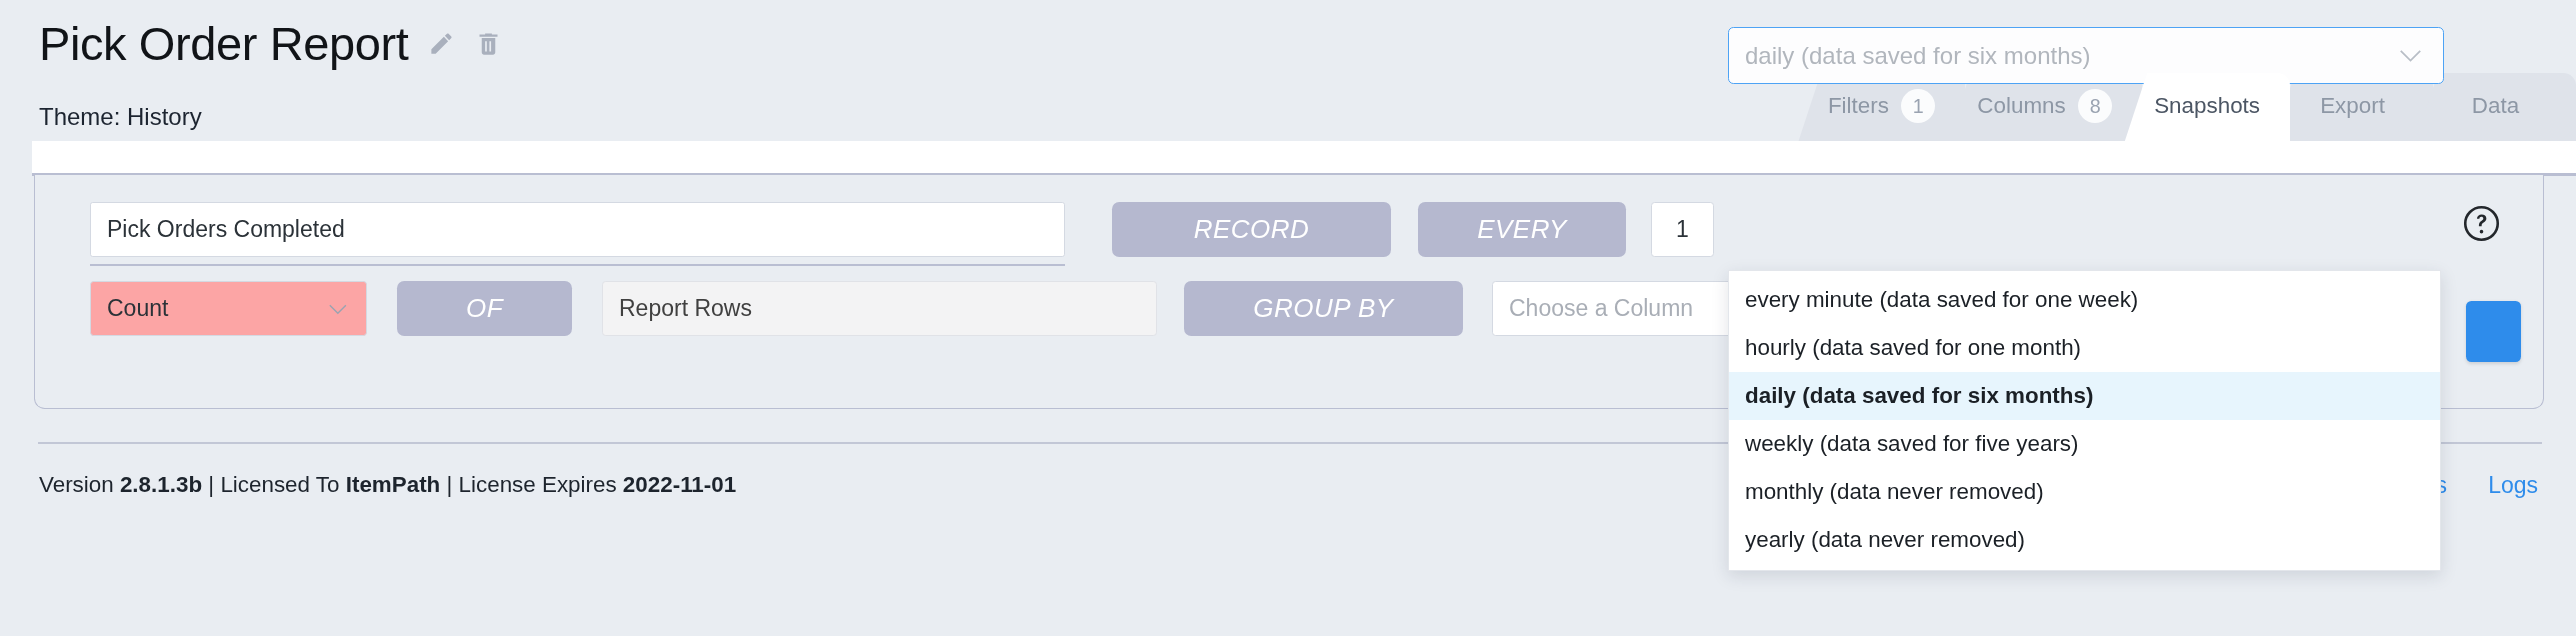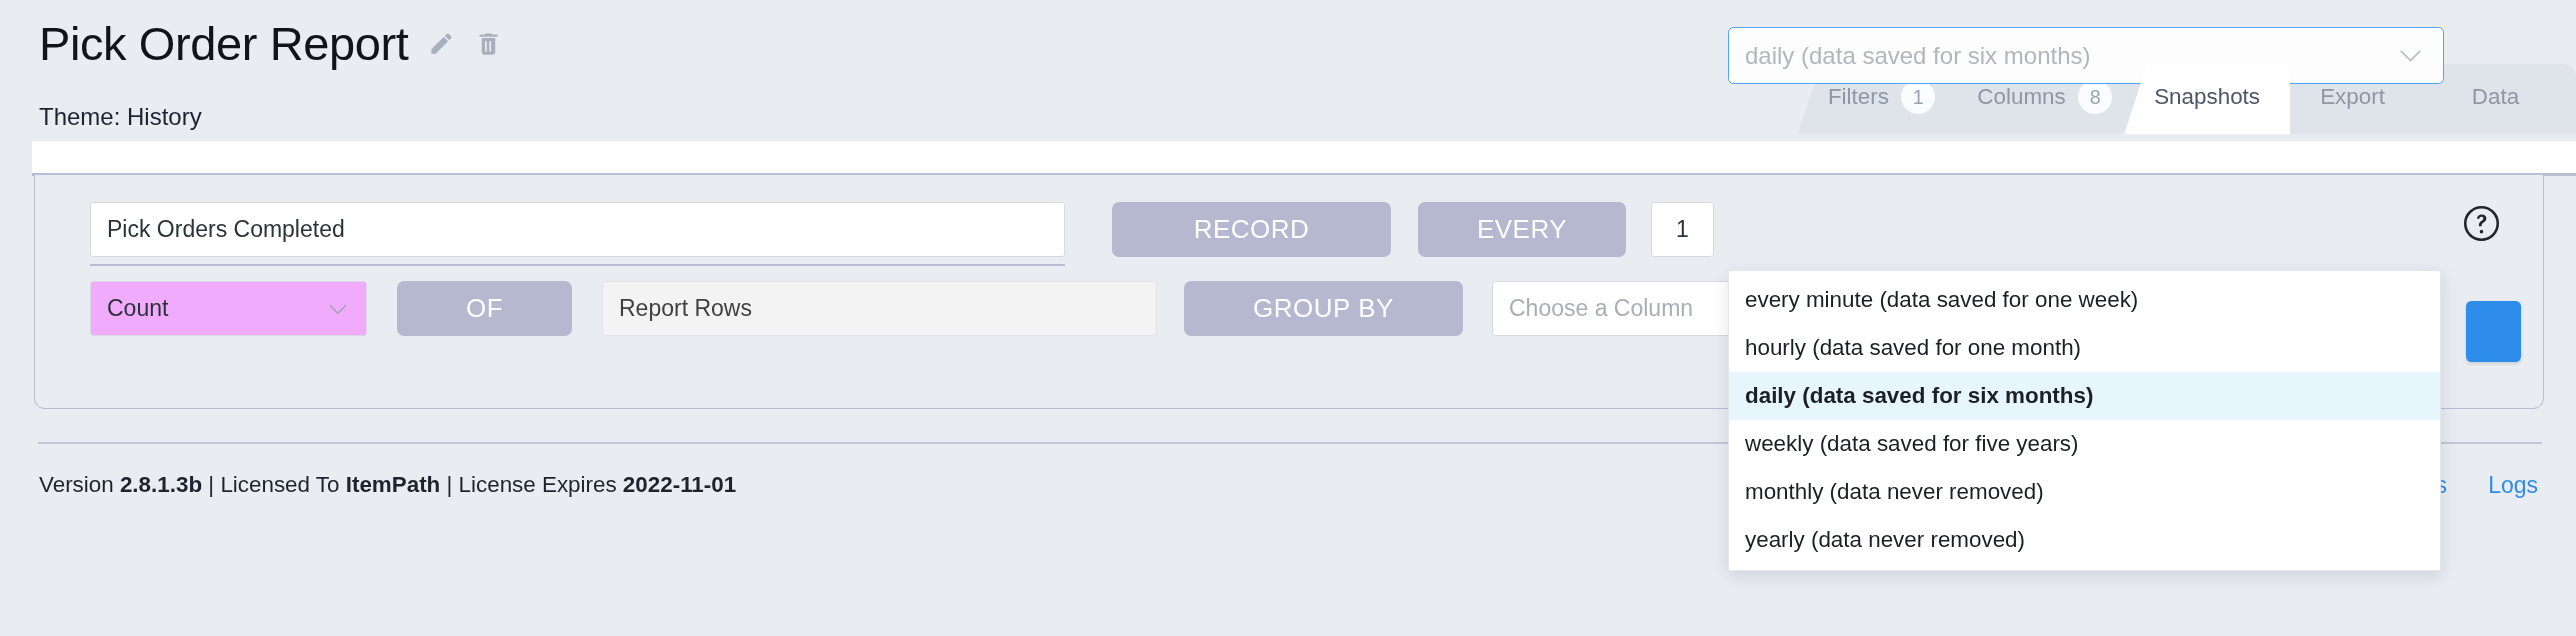--- a/index.html
+++ b/index.html
@@ -26,21 +26,21 @@
   }
   .icon-btn { display: inline-flex; align-items: center; justify-content: center; }
   .theme-line {
     position: absolute; left: 39px; top: 103px;
     font-size: 24px; color: #1c2430; font-weight: 400;
   }
 
   
   .tabs {
     position: absolute; right: 0; bottom: 0;
-    height: 79px; display: flex; 
+    height: 79px; display: flex; align-items: flex-end;
   }
   .tab {
     position: relative; height: 70px;
     display: flex; align-items: center; justify-content: center;
     gap: 12.5px; padding: 0 30px 3.6px 30px;
     font-size: 22.4px; color: #8d97a5;
     background: #dfe3ea;
     border-top-left-radius: 12.5px; border-top-right-radius: 12.5px;
     margin-left: -18px;
     clip-path: polygon(23px 0, 100% 0, 100% 100%, 0 100%);
@@ -89,38 +89,38 @@
   }
   .name-underline {
     position: absolute; left: 55px; top: 89px;
     width: 975px; height: 1.8px; background: #b9bed2;
   }
 
   .lav-label {
     display: inline-flex; align-items: center; justify-content: center;
     height: 55px; border-radius: 7.2px;
     background: #b5b8cf; color: #ffffff;
-    font-size: 26px; letter-spacing: 0.5px;
+    font-size: 26px; letter-spacing: 0.5px; font-style: italic;
   }
   .lav-record { width: 279px; margin-left: 47px; }
   .lav-every  { width: 208px; margin-left: 27px; }
   .lav-of     { width: 175px; margin-left: 30px; }
   .lav-group  { width: 279px; margin-left: 27px; }
 
   .num-input {
     width: 63px; height: 55px; margin-left: 25px;
     background: #ffffff; border: 0.9px solid #d4d9e2; border-radius: 3.6px;
     font-size: 23px; color: #2b3238; text-align: center;
     font-family: "Liberation Sans", sans-serif;
   }
 
   
   .selectbox {
     position: relative; height: 55px;
-    background: #f0abfc; border: 0.9px solid #d4d9e2; border-radius: 3.6px;
+    background: #fca5a5; border: 0.9px solid #d4d9e2; border-radius: 3.6px;
     display: flex; align-items: center; padding: 0 16px;
     font-size: 23px; color: #2b3238;
   }
   .selectbox .chev {
     position: absolute; right: 18px; top: 50%; transform: translateY(-50%);
     color: #9aa3b1;
   }
   .agg-select { width: 277px; margin-left: 0; }
 
   .disabled-input {

